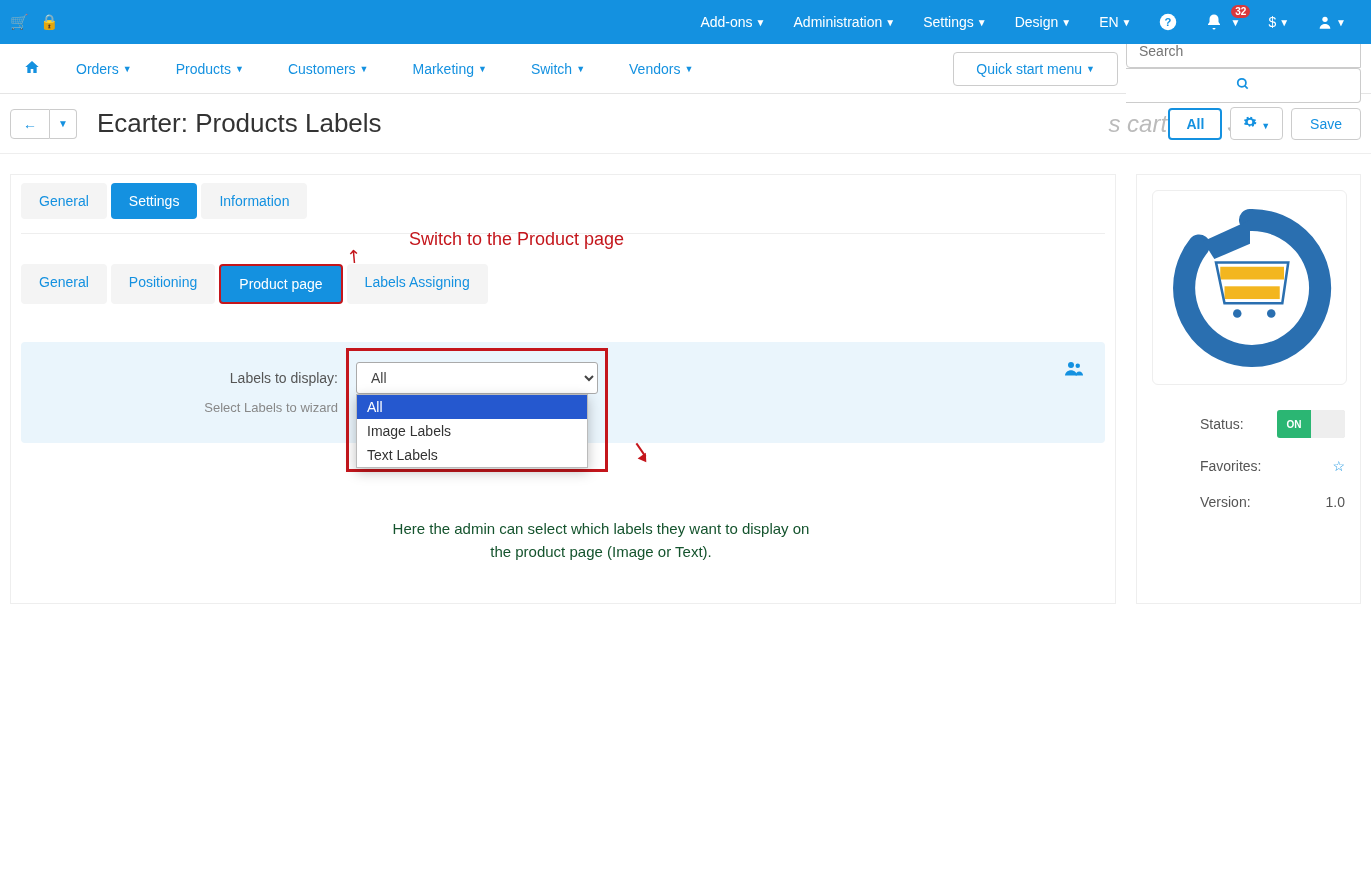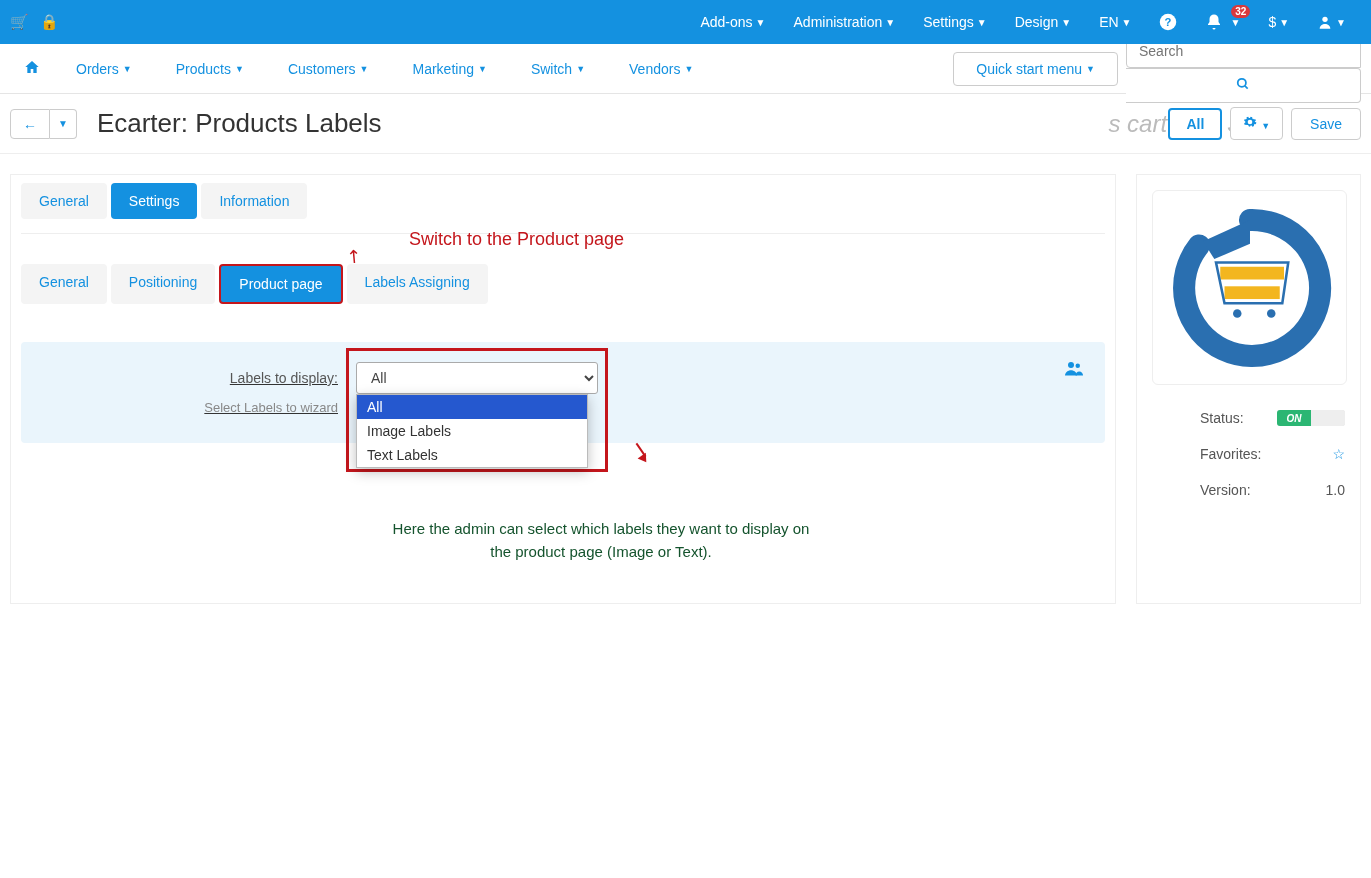--- a/index.html
+++ b/index.html
@@ -51,41 +51,41 @@
   
   .subtabs { display: flex; gap: 4px; margin-bottom: 38px; position: relative; }
   .subtab { background: #f4f4f4; color: #1491e0; padding: 10px 18px; border-radius: 4px; cursor: pointer; font-size: 14px; }
   .subtab.active { background: #1491e0; color: #fff; border: 2px solid #c4161c; }
   
   
   .annot1 { position: absolute; left: 352px; top: -35px; color: #c4161c; font-size: 18px; margin-left: 36px; }
   .arrow1 { position: absolute; left: 325px; top: -18px; color: #c4161c; font-size: 18px; transform: rotate(-140deg); }
   
   
-  .form-panel { background: #eaf5fc; border-radius: 4px; padding: 20px 25px 22px 25px; position: relative; text-decoration: underline; }
+  .form-panel { background: #eaf5fc; border-radius: 4px; padding: 20px 25px 22px 25px; position: relative; }
   .form-row { display: flex; align-items: center; margin-bottom: 6px; }
   .form-label { width: 310px; text-align: right; color: #555; font-size: 14px; padding-right: 18px; }
   .form-sublabel { width: 310px; text-align: right; color: #888; font-size: 13px; padding-right: 18px; }
   .select-wrap { position: relative; }
   .select-el { width: 242px; padding: 6px 10px; border: 1px solid #aaa; border-radius: 3px; background: #fff; font-size: 14px; color: #444; }
   .dropdown-open { position: absolute; top: 32px; left: 0; width: 232px; background: #fff; border: 1px solid #bbb; box-shadow: 0 4px 12px rgba(0,0,0,0.25); z-index: 10; }
   .dd-opt { padding: 4px 10px; font-size: 14px; color: #333; cursor: pointer; }
   .dd-opt.sel { background: #2558cf; color: #fff; }
   .dd-box-highlight { position: absolute; top: -14px; left: -10px; width: 262px; height: 124px; border: 3px solid #c4161c; pointer-events: none; }
   .ppl-icon { position: absolute; right: 22px; top: 18px; color: #1491e0; font-size: 16px; }
   
   .annot2 { color: #14532d; font-size: 15px; text-align: center; margin-top: 75px; margin-left: 360px; width: 440px; line-height: 1.5; }
   .arrow2 { position: absolute; left: 613px; top: 100px; width: 15px; height: 20px; }
   .arrow2::before { content: ''; position: absolute; width: 2px; height: 16px; background: #c4161c; transform: rotate(-35deg); left: 6px; }
   .arrow2::after { content: ''; position: absolute; border-left: 5px solid transparent; border-right: 5px solid transparent; border-top: 8px solid #c4161c; left: 5px; top: 13px; transform: rotate(-35deg);}
   
   
   .logo-box { width: 195px; height: 195px; border: 1px solid #eee; border-radius: 6px; display: flex; align-items: center; justify-content: center; margin: 0 auto 15px auto; }
   .side-row { display: flex; justify-content: space-between; align-items: center; padding: 10px 0; color: #555; font-size: 14px; margin-left: 48px; }
-  .toggle { width: 68px; height: 16px; background: #e0e0e0; border-radius: 3px; position: relative; display: flex; font-style: italic; }
+  .toggle { width: 68px; height: 28px; background: #e0e0e0; border-radius: 3px; position: relative; display: flex; }
   .toggle-on { background: #2bb673; color: #fff; font-size: 10px; font-weight: bold; display: flex; align-items: center; justify-content: center; width: 34px; border-radius: 3px 0 0 3px; }
   .toggle-off { width: 34px; background: #eee; border-radius: 0 3px 3px 0; }
   .star-icon { color: #1491e0; font-size: 14px; }
   
   .caret { font-size: 9px; }
 </style>
 </head>
 <body>
 
 <div class="topbar">

